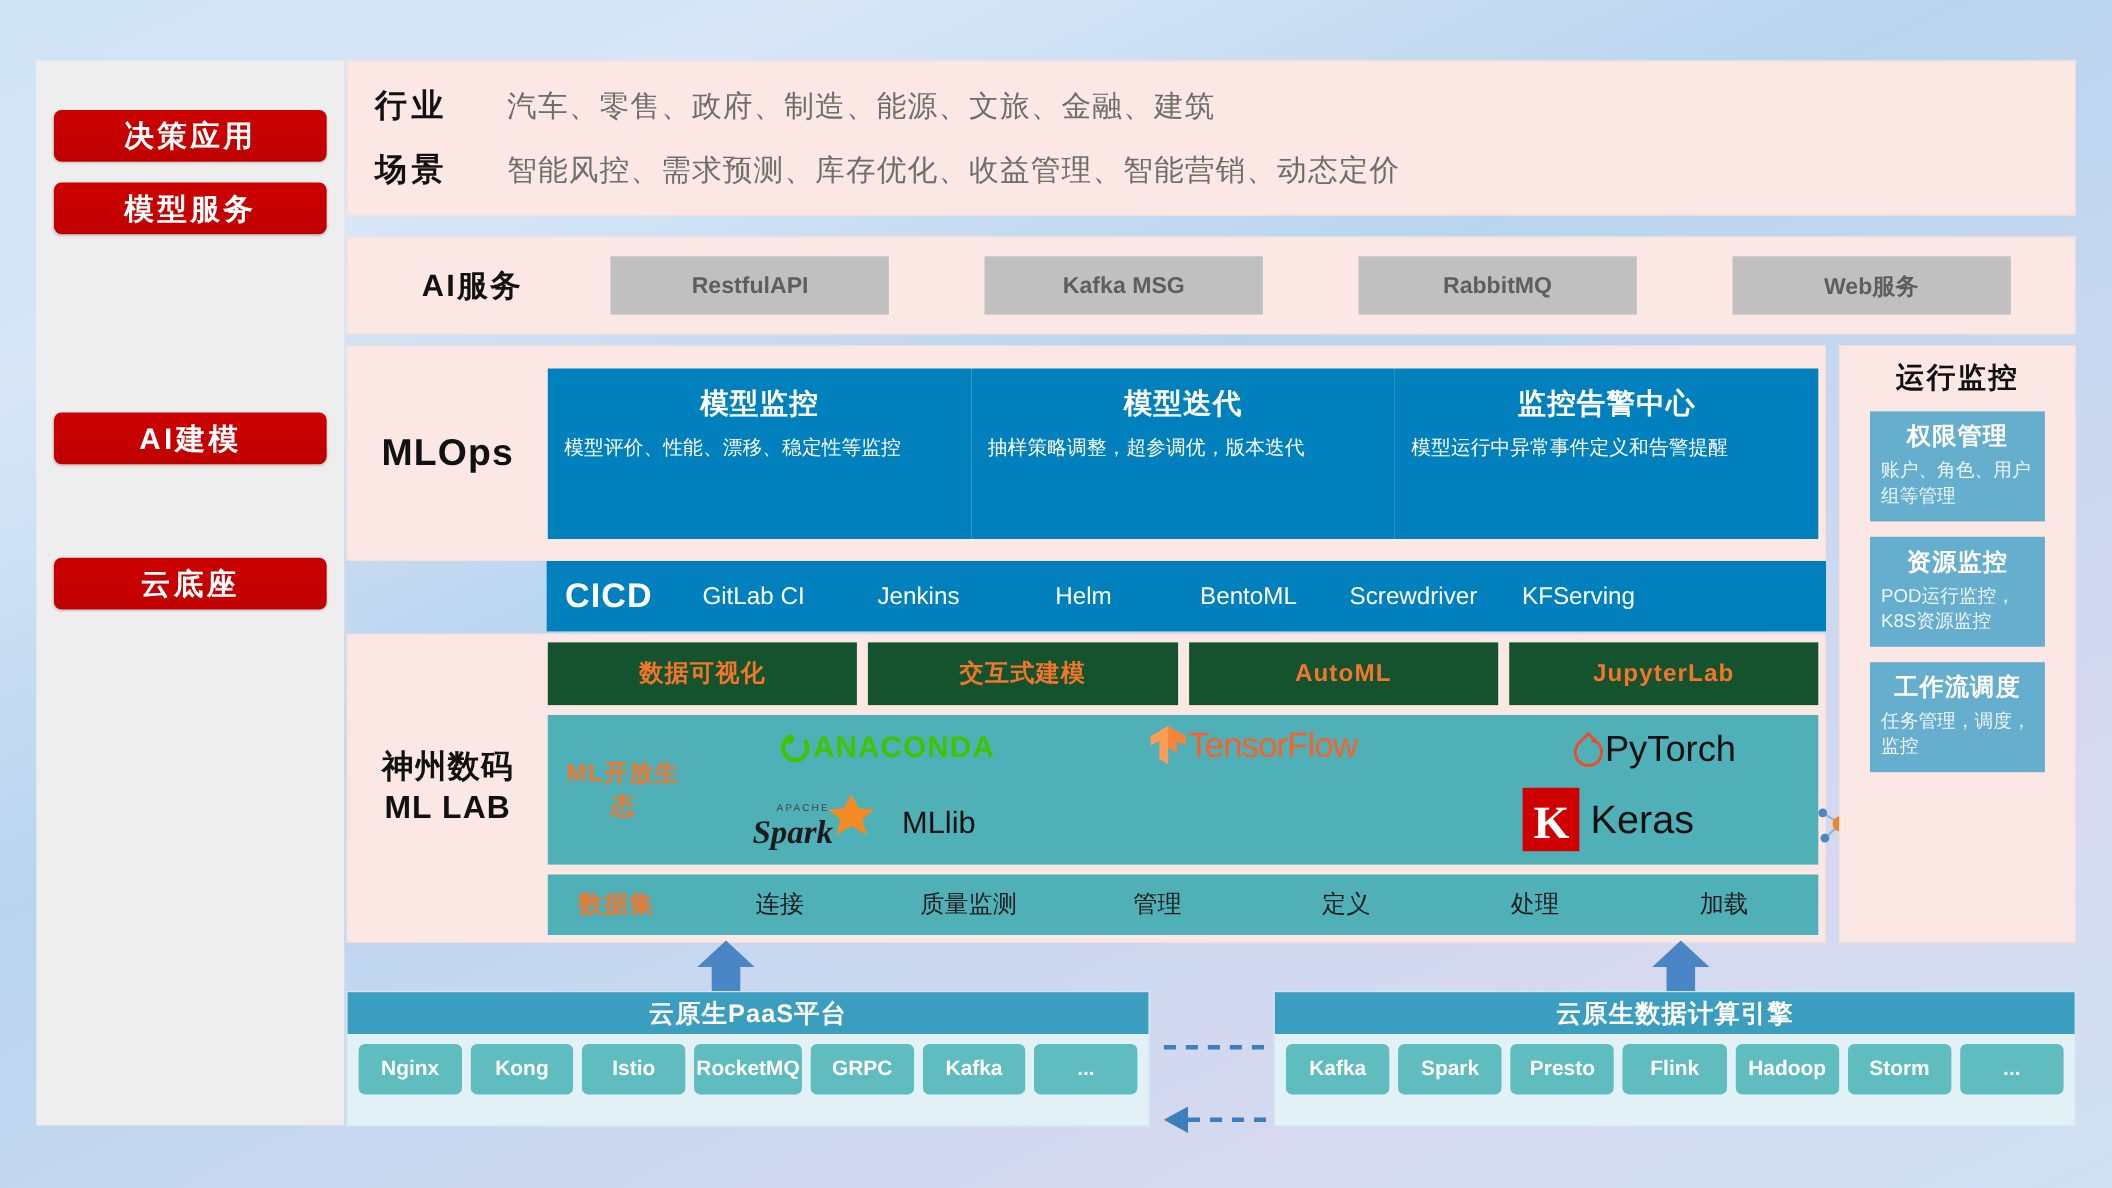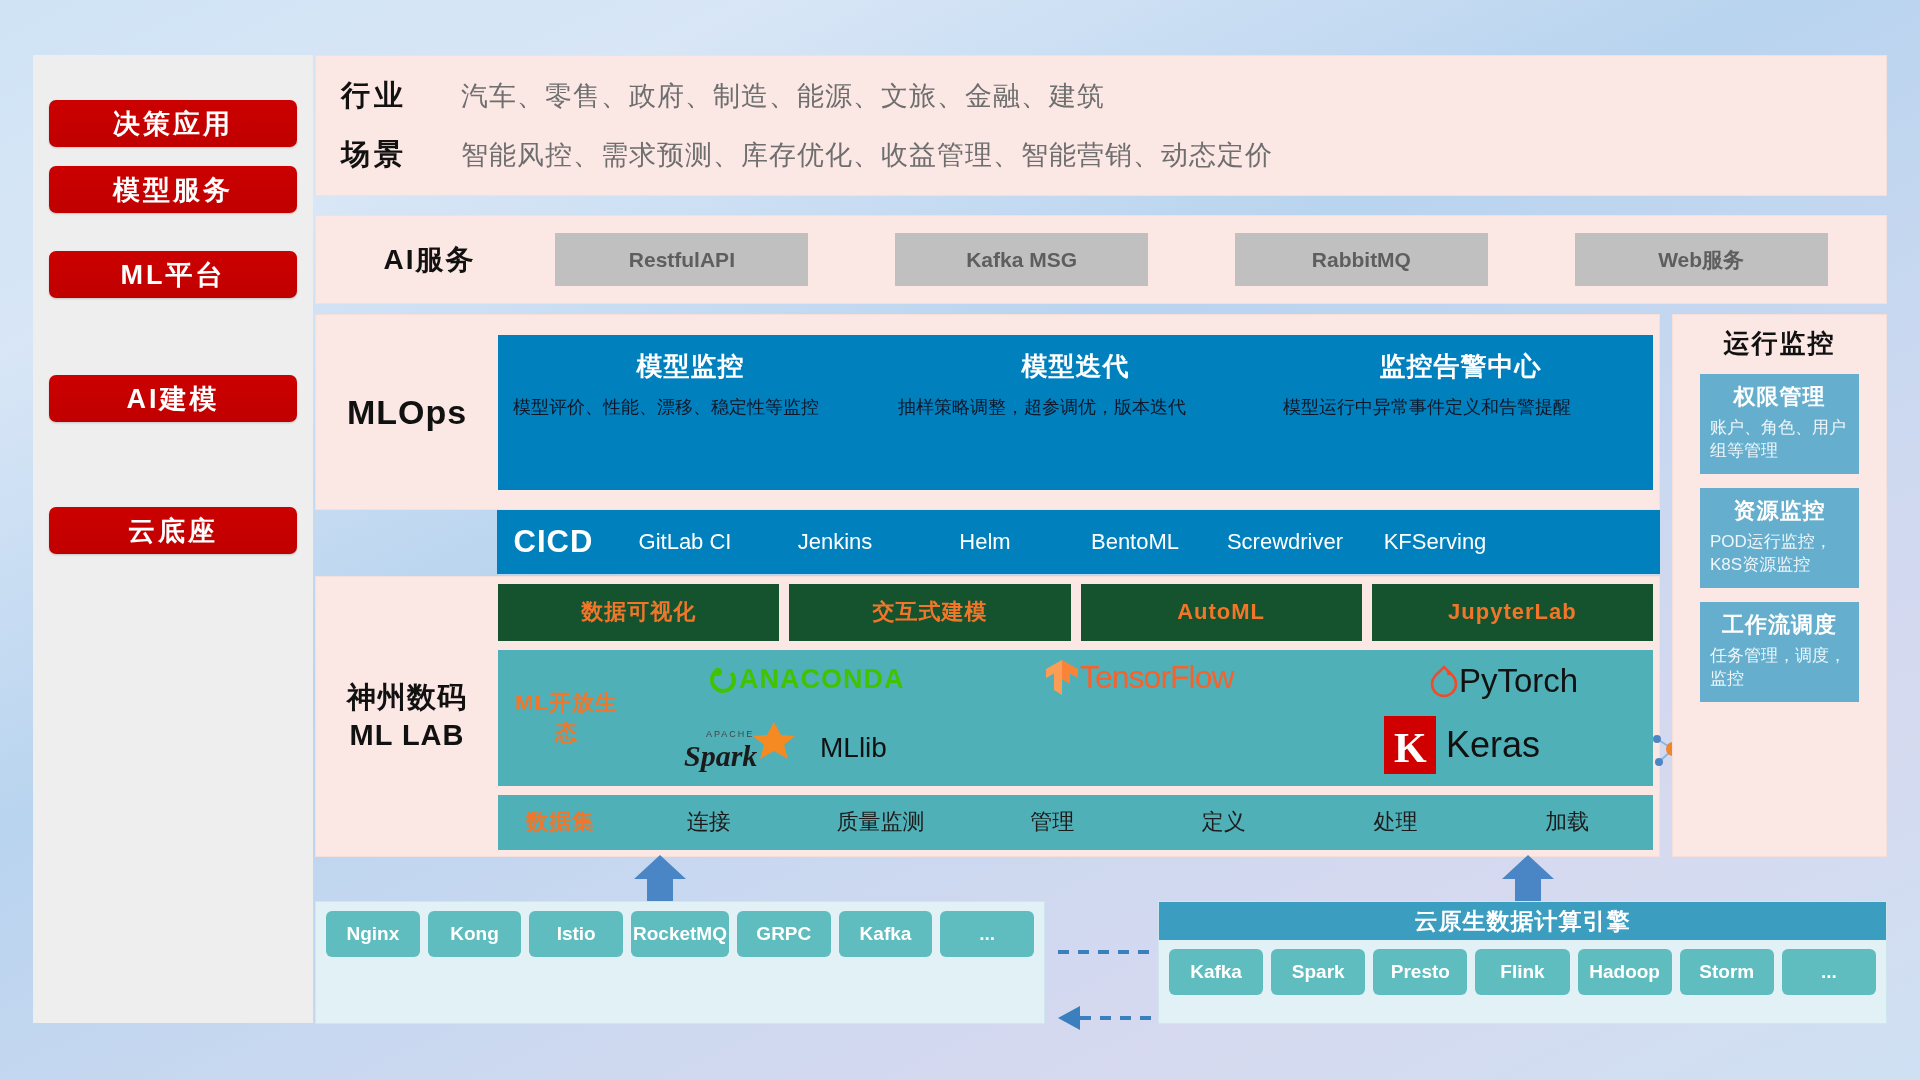--- a/index.html
+++ b/index.html
@@ -76,21 +76,21 @@
   }
   #mlops-cards{ flex:1; display:flex; padding-right:6px; }
   .mlops-card{
     flex:1; background:#0081be; color:#fff;
     padding:14px 15px 10px 15px; height:155px;
   }
   .mlops-card h3{
     font-size:26px; font-weight:bold; text-align:center; letter-spacing:1px;
     margin-bottom:10px;
   }
-  .mlops-card p{ font-size:18px; line-height:1.45; color:#0f172a; }
+  .mlops-card p{ font-size:18px; line-height:1.45; color:#ffffff; }
 
   
   #row-cicd{
     position:absolute; left:182px; top:455px; width:1163px; height:64px;
     background:#0081be; color:#fff; display:flex; align-items:center;
     overflow:hidden;
   }
   #cicd-label{
     width:113px; text-align:center; font-size:31px; font-weight:bold; letter-spacing:1px;
   }
@@ -177,23 +177,20 @@
 </style>
 </head>
 <body>
 
 <div id="sidebar">
   <div class="side-btn" style="top:45px">
       <span>决策应用</span>
     </div>
   <div class="side-btn" style="top:111px">
       <span>模型服务</span>
-    </div>
-  <div class="side-btn" style="top:196px">
-      <span>ML平台</span>
     </div>
   <div class="side-btn" style="top:320px">
       <span>AI建模</span>
     </div>
   <div class="side-btn" style="top:452px">
       <span>云底座</span>
     </div>
 </div>
 
 <div id="main">
@@ -375,20 +372,21 @@
 </svg>
 
 <svg class="harrow" style="left:1050px;top:930px;" width="200" height="110" viewBox="0 0 200 110">
   <line x1="8" y1="22" x2="176" y2="22" stroke="#3b7fbf" stroke-width="4" stroke-dasharray="11,9"></line>
   <polygon points="176,10 198,22 176,34" fill="#3b7fbf"></polygon>
   <line x1="30" y1="88" x2="196" y2="88" stroke="#3b7fbf" stroke-width="4" stroke-dasharray="11,9"></line>
   <polygon points="30,76 8,88 30,100" fill="#3b7fbf"></polygon>
 </svg>
 
 <div class="infra" style="left:315px;top:901px;width:730px;height:123px;">
+  <div class="infra-head">云原生PaaS平台</div>
   <div class="infra-chips">
     <div class="infra-chip">Nginx</div>
     <div class="infra-chip">Kong</div>
     <div class="infra-chip">Istio</div>
     <div class="infra-chip">RocketMQ</div>
     <div class="infra-chip">GRPC</div>
     <div class="infra-chip">Kafka</div>
     <div class="infra-chip">...</div>
   </div>
 </div>

